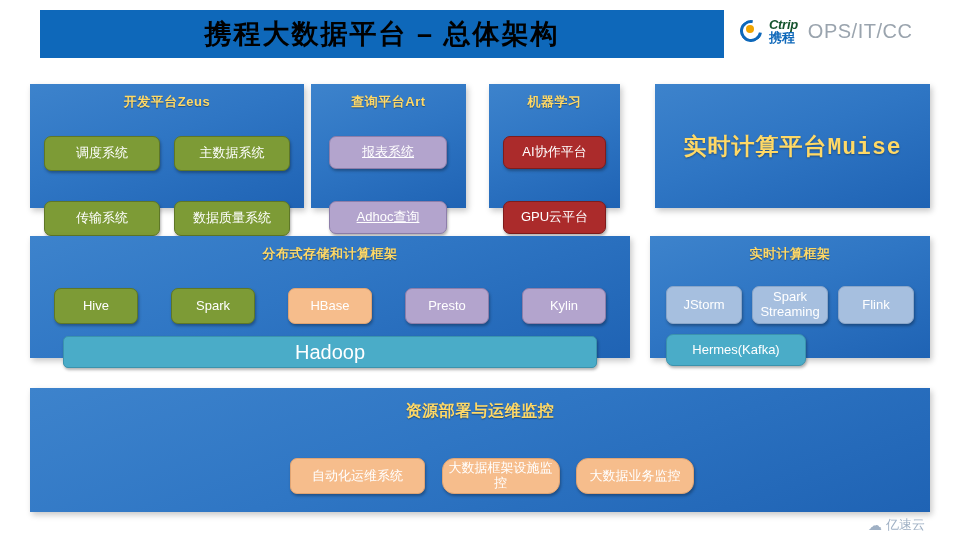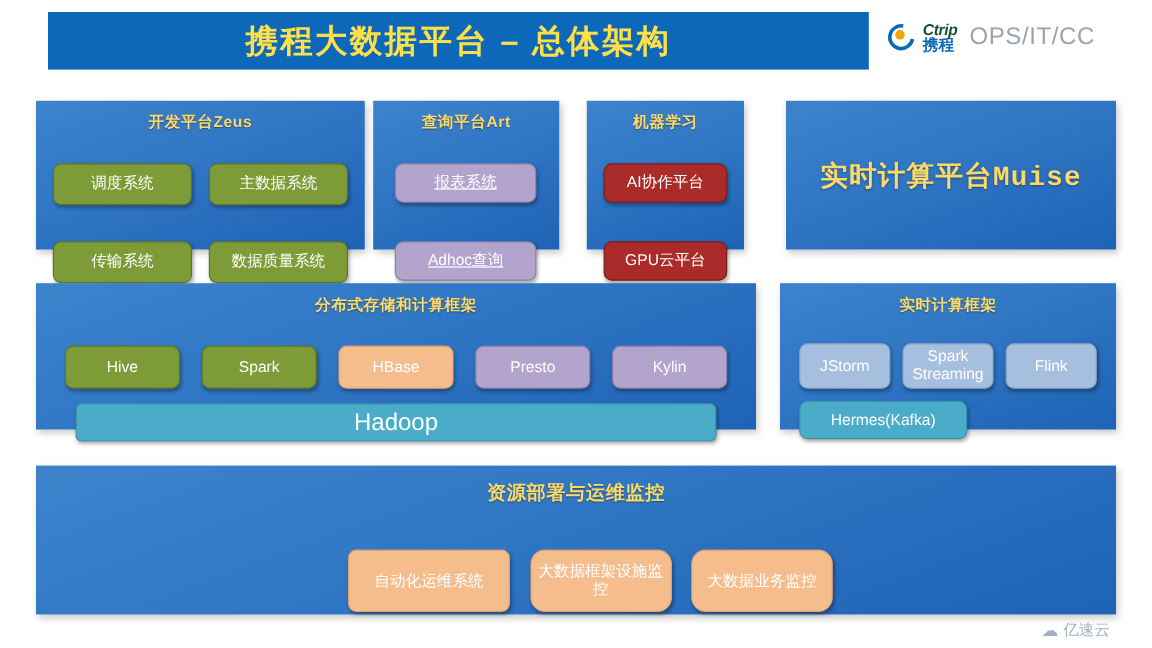--- a/index.html
+++ b/index.html
@@ -25,21 +25,21 @@
     height: 48px;
     background: #0e68ba;
     display: flex;
     align-items: center;
     justify-content: center;
   }
   #header-title {
     font-size: 27px;
     font-weight: bold;
     letter-spacing: 2px;
-    color: #fde047;
+    color: #000000;
     white-space: nowrap;
   }
   #brand {
     position: absolute;
     left: 740px;
     top: 18px;
     display: flex;
     align-items: center;
     gap: 7px;
   }
@@ -172,21 +172,21 @@
   
   #panel-storage { left: 30px;  top: 236px; width: 600px; height: 122px; }
   #panel-rt      { left: 650px; top: 236px; width: 280px; height: 122px; }
   .storage-row {
     position: absolute;
     left: 24px; top: 32px;
     width: 552px;
     display: flex;
     justify-content: space-between;
   }
-  .storage-row .box { width: 96px; height: 36px; }
+  .storage-row .box { width: 84px; height: 36px; }
   #hadoop-bar {
     position: absolute;
     left: 33px; top: 80px;
     width: 534px; height: 32px;
     font-size: 20px;
     border-radius: 5px;
   }
   .rt-row-top {
     position: absolute;
     left: 16px; top: 30px;
@@ -208,21 +208,21 @@
 
   
   #panel-ops { left: 30px; top: 388px; width: 900px; height: 124px; }
   .ops-row {
     position: absolute;
     left: 260px; top: 50px;
     width: 404px;
     display: flex;
     justify-content: space-between;
   }
-  .ops-row .box { width: 135px; height: 52px; }
+  .ops-row .box { width: 135px; height: 36px; }
   .ops-row .box:nth-child(2),
   .ops-row .box:nth-child(3) { width: 118px; border-radius: 12px; }
 
   
   #watermark {
     position: absolute;
     left: 868px;
     top: 516px;
     display: flex;
     align-items: center;

